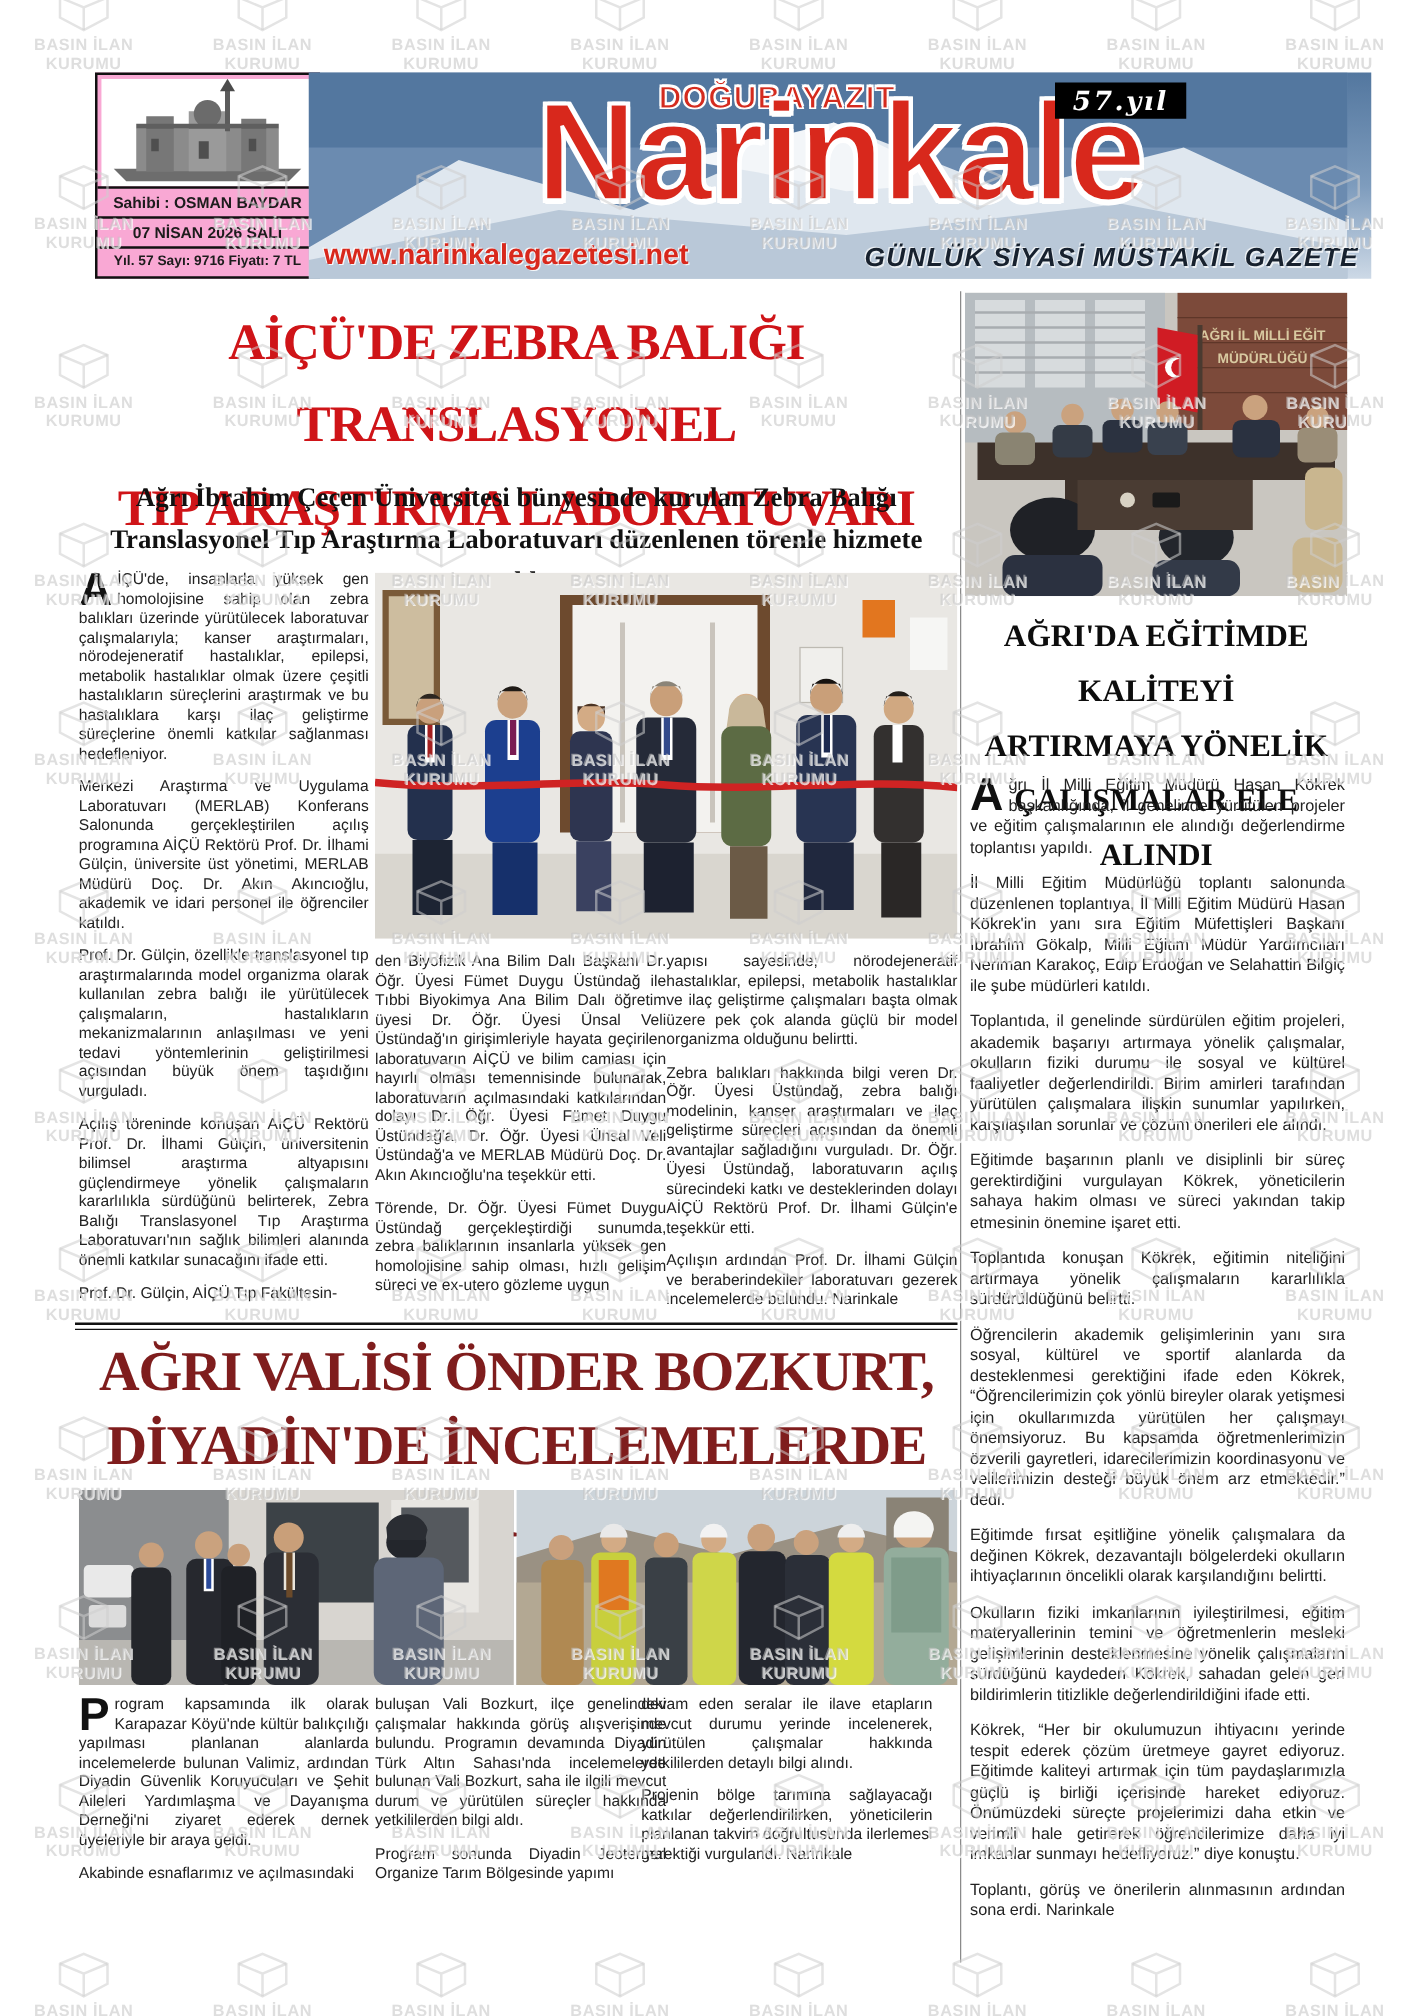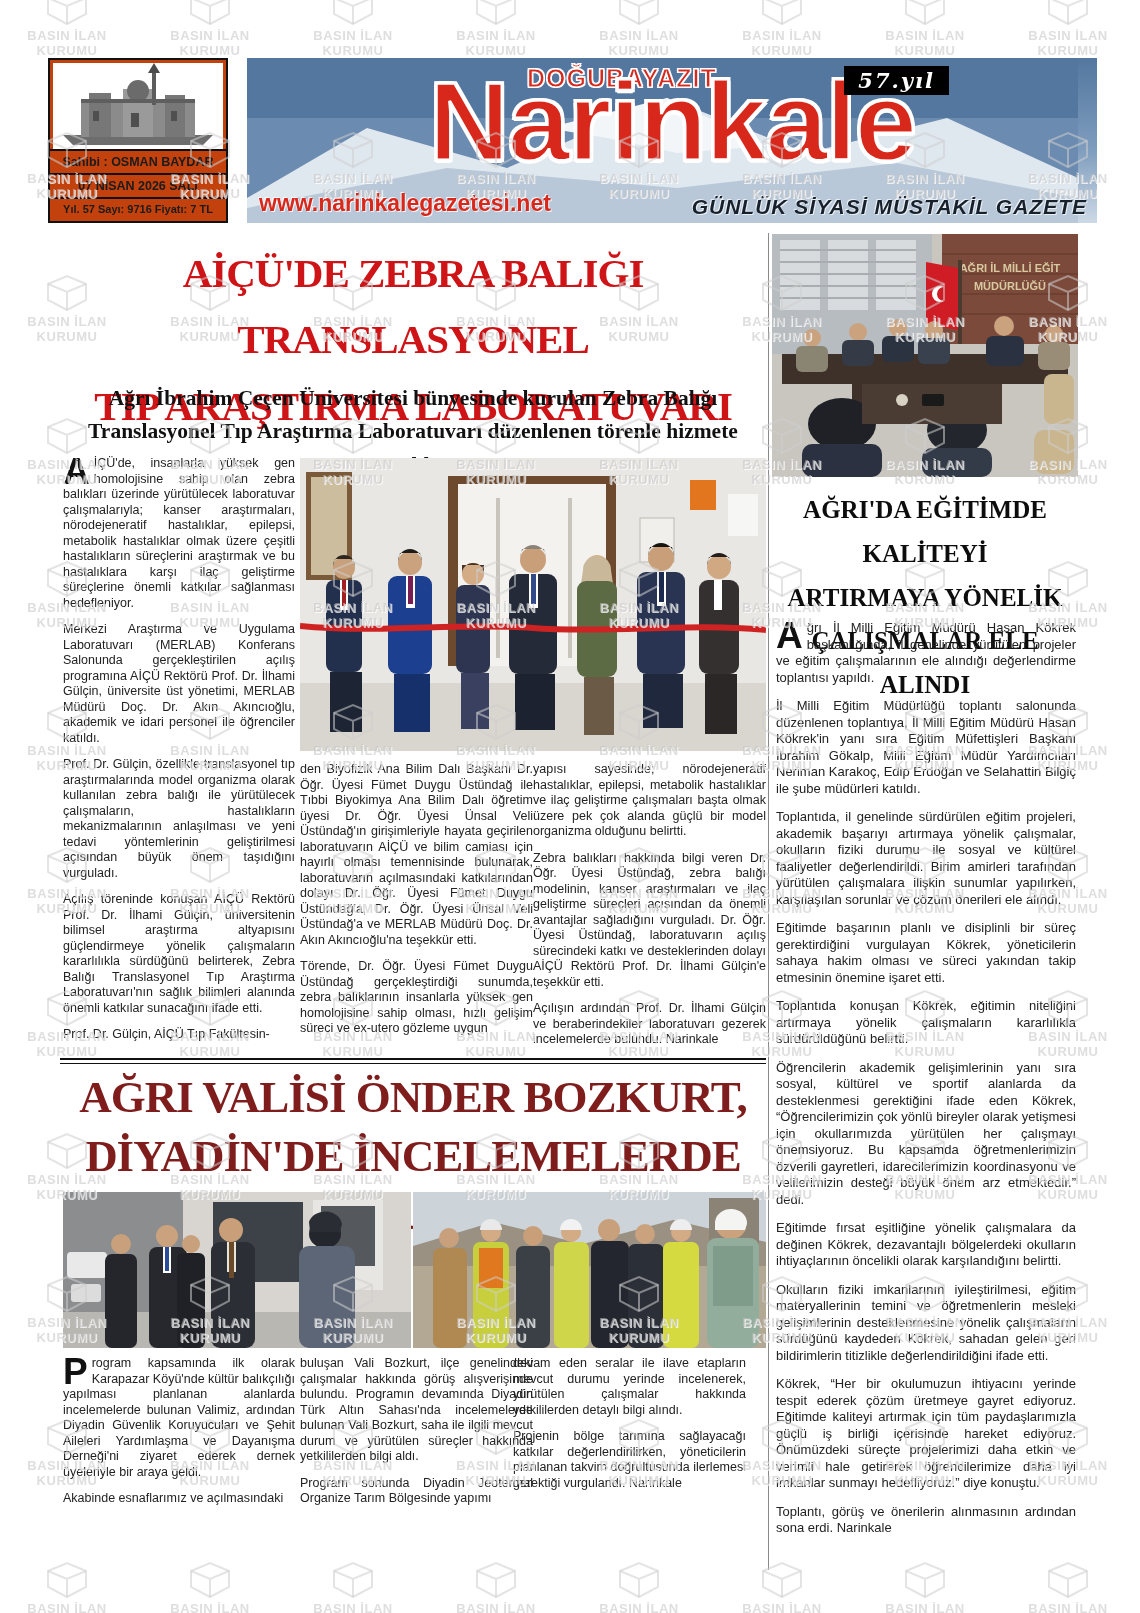--- a/index.html
+++ b/index.html
@@ -7,22 +7,22 @@
         font-family:"Liberation Sans",sans-serif;color:#1c1c1c;}
 
   
   #wm-layer{position:absolute;inset:0;z-index:40;pointer-events:none;}
   .wm{position:absolute;width:110px;text-align:center;}
   .wm svg{display:block;margin:0 auto 2px auto;}
   .wm .wm-t{display:block;font-weight:bold;font-size:13px;letter-spacing:.5px;
             color:rgba(195,195,195,.55);text-shadow:1px 1px 0 rgba(255,255,255,.75);}
 
   
-  #info-box{position:absolute;left:48px;top:58px;width:180px;height:165px;border:2px solid #111;
-            background:#c2410c;box-sizing:border-box;z-index:5;}
+  #info-box{position:absolute;left:76px;top:58px;width:180px;height:165px;border:2px solid #111;
+            background:#f9a8d4;box-sizing:border-box;z-index:5;}
   #castle{display:block;margin:3px auto 0 auto;}
   .info-row{border-top:2px solid #111;text-align:center;font-weight:bold;font-size:12.5px;
             padding:4px 1px;white-space:nowrap;}
   .info-row.small{font-size:11px;}
   #banner{position:absolute;left:247px;top:58px;width:838px;height:165px;overflow:hidden;z-index:5;
           background:linear-gradient(#53779f,#7e9cbd 55%,#cdd9e6);padding-left:12px;}
   #banner svg.sky{position:absolute;left:0;top:0;}
   #city-label{position:absolute;left:280px;top:6px;font-weight:bold;font-size:25px;color:#d42b1e;
               letter-spacing:1px;-webkit-text-stroke:1px #fff;
               text-shadow:-1px -1px 0 #fff,1px -1px 0 #fff,-1px 1px 0 #fff,1px 1px 0 #fff;}

